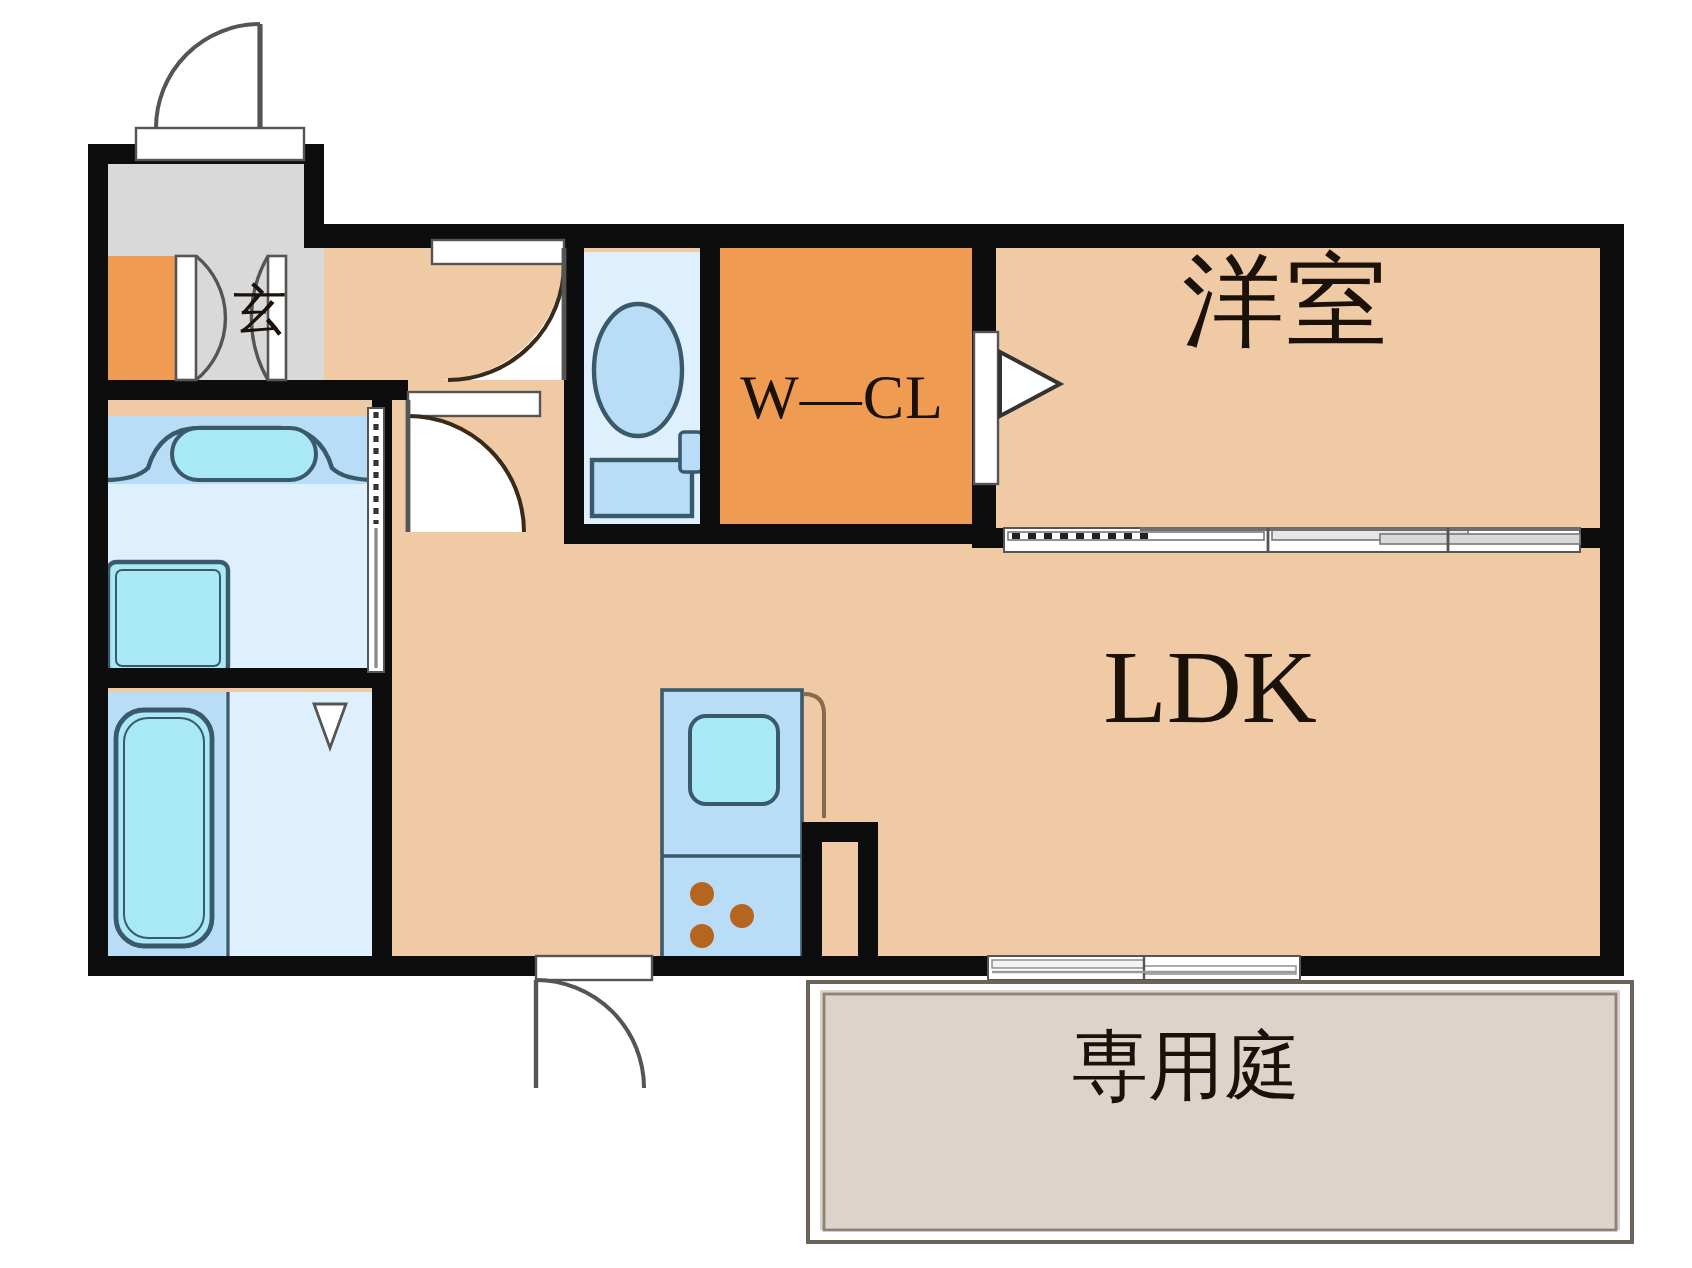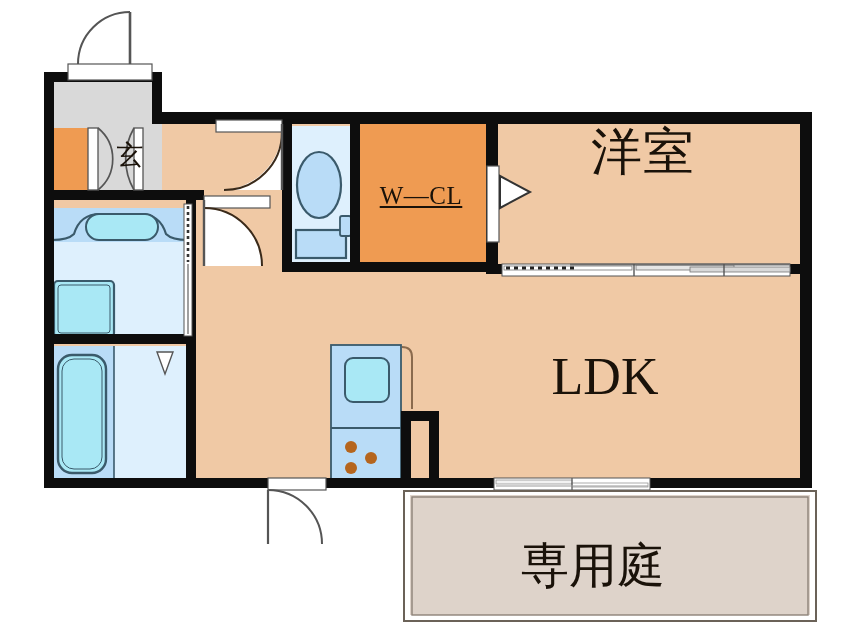--- a/index.html
+++ b/index.html
@@ -41,42 +41,40 @@
     top: 126px;
     width: 230px;
     font-size: 51px;
     letter-spacing: 1px;
   }
   #label-ldk {
     left: 470px;
     top: 318px;
     width: 270px;
     font-size: 52px;
-    margin-top: 32px;
   }
   #label-wcl {
     left: 356px;
     top: 183px;
     width: 130px;
-    font-size: 25px;
+    font-size: 31px;
     letter-spacing: 0.5px;
     font-family: "Liberation Serif", "DejaVu Serif", serif;
-    text-decoration: underline;
   }
   #label-genkan {
     left: 104px;
     top: 142px;
     width: 52px;
     font-size: 27px;
   }
   #label-senyoniwa {
     left: 508px;
-    top: 542px;
+    top: 515px;
     width: 170px;
-    font-size: 48px;
+    font-size: 38px;
   }
   .lbl-line { display: block; }
 </style>
 </head>
 <body>
 
 <div id="plan-root">
 
   <svg id="plan-svg" viewBox="0 0 846 634" xmlns="http://www.w3.org/2000/svg">
 

